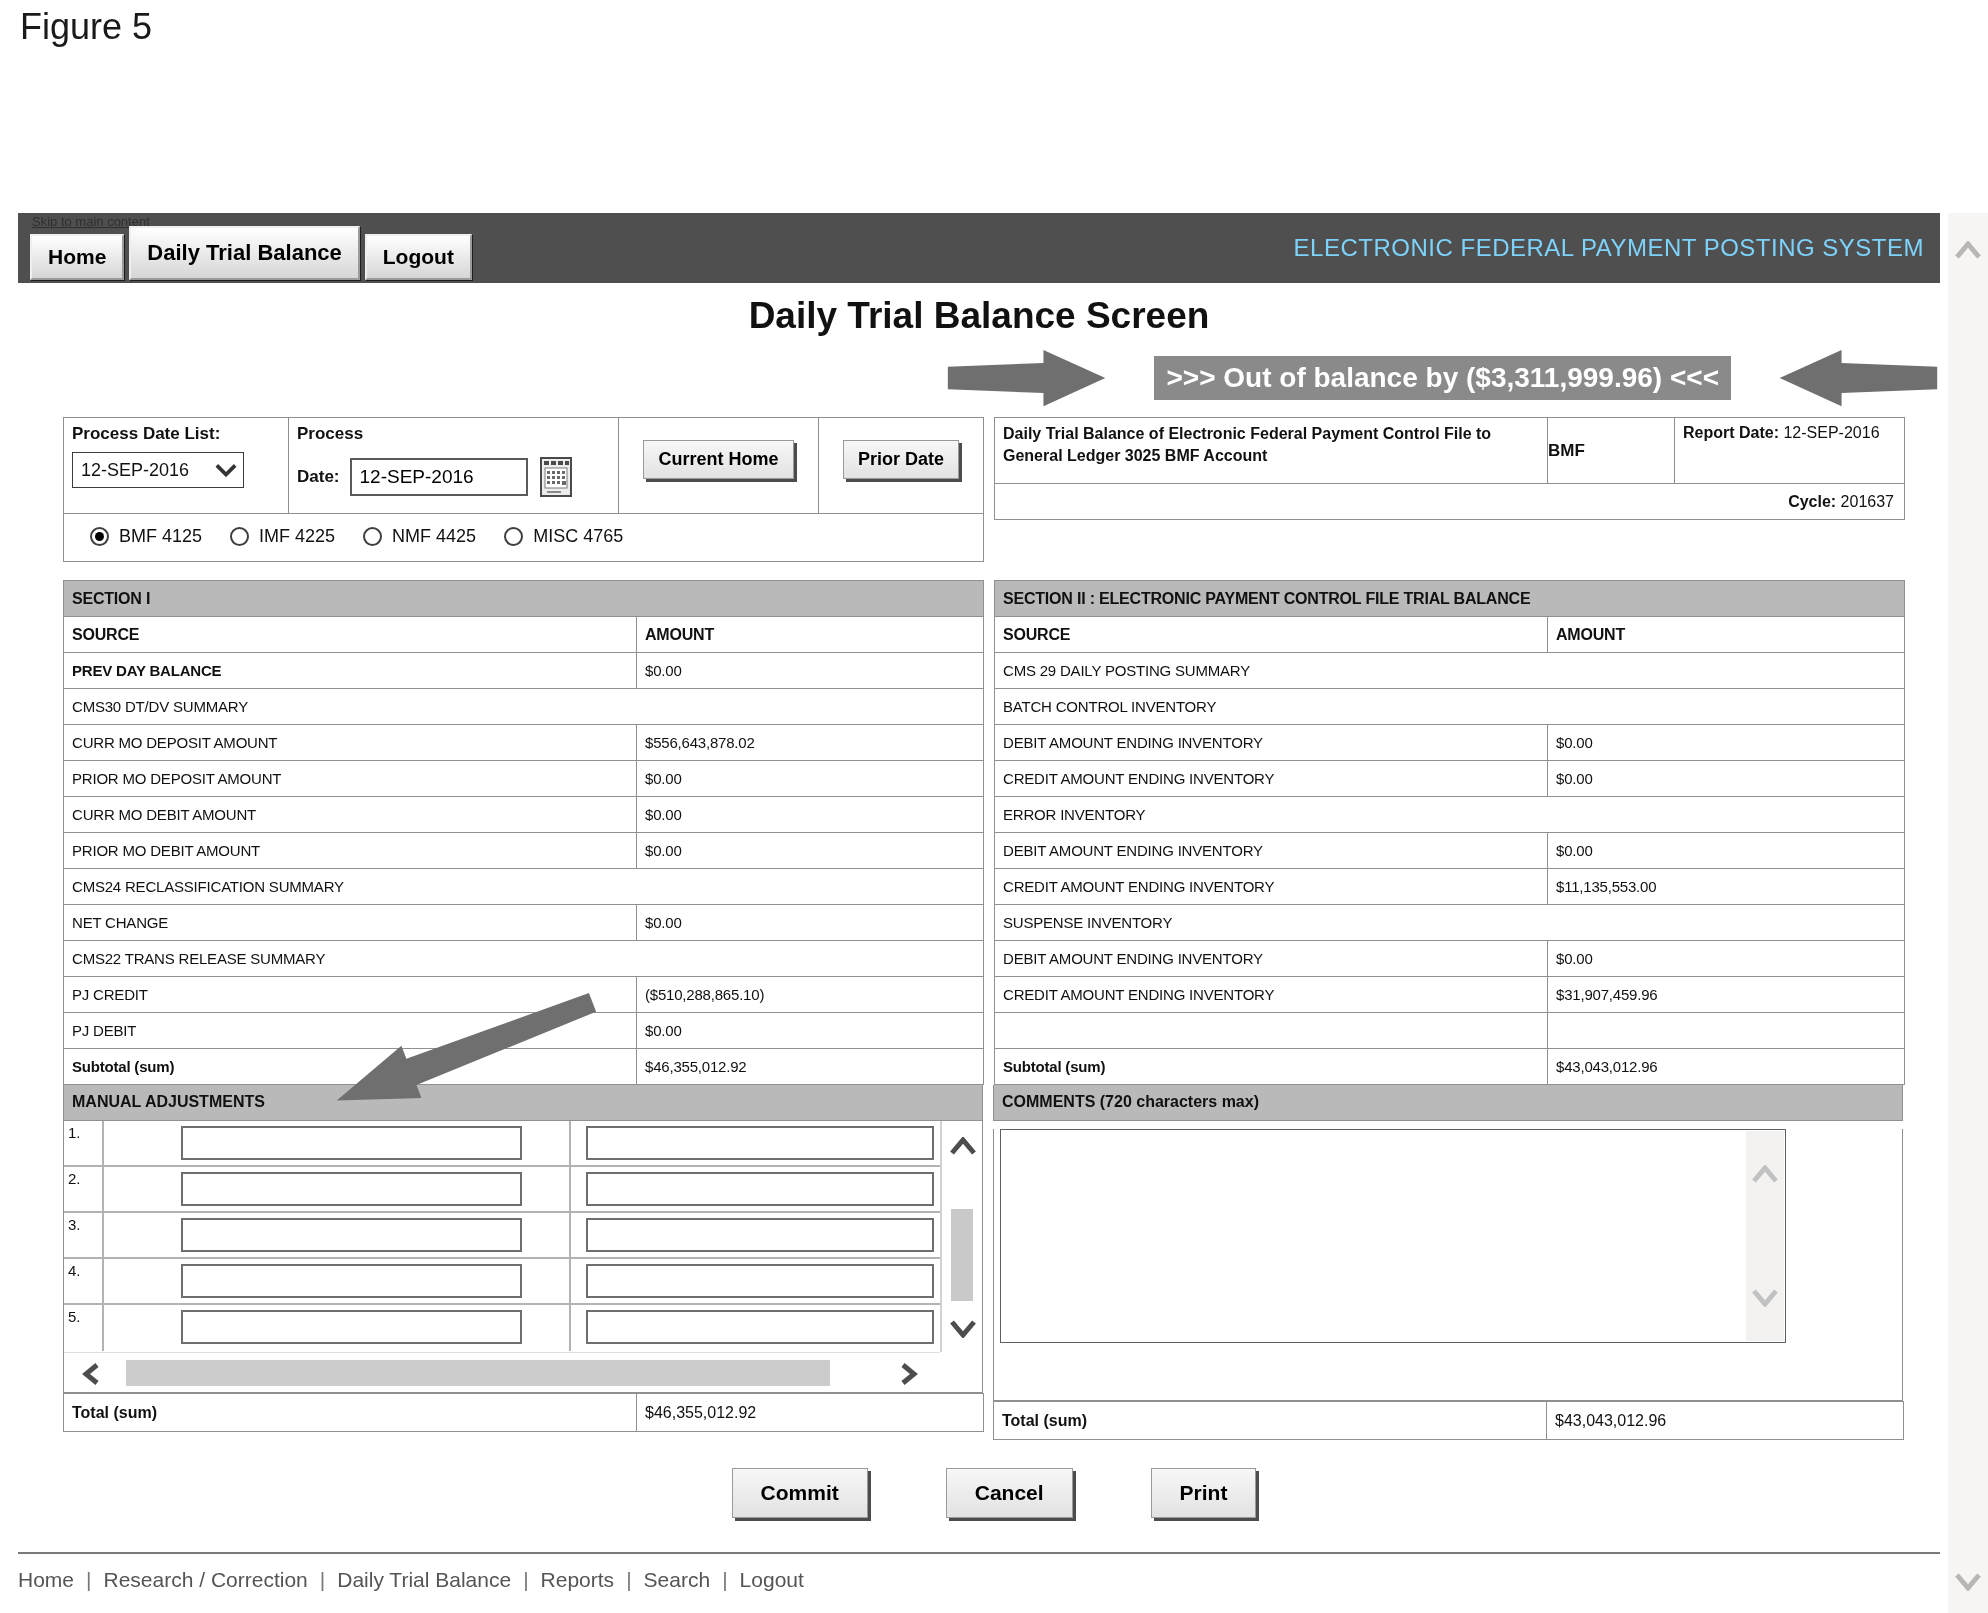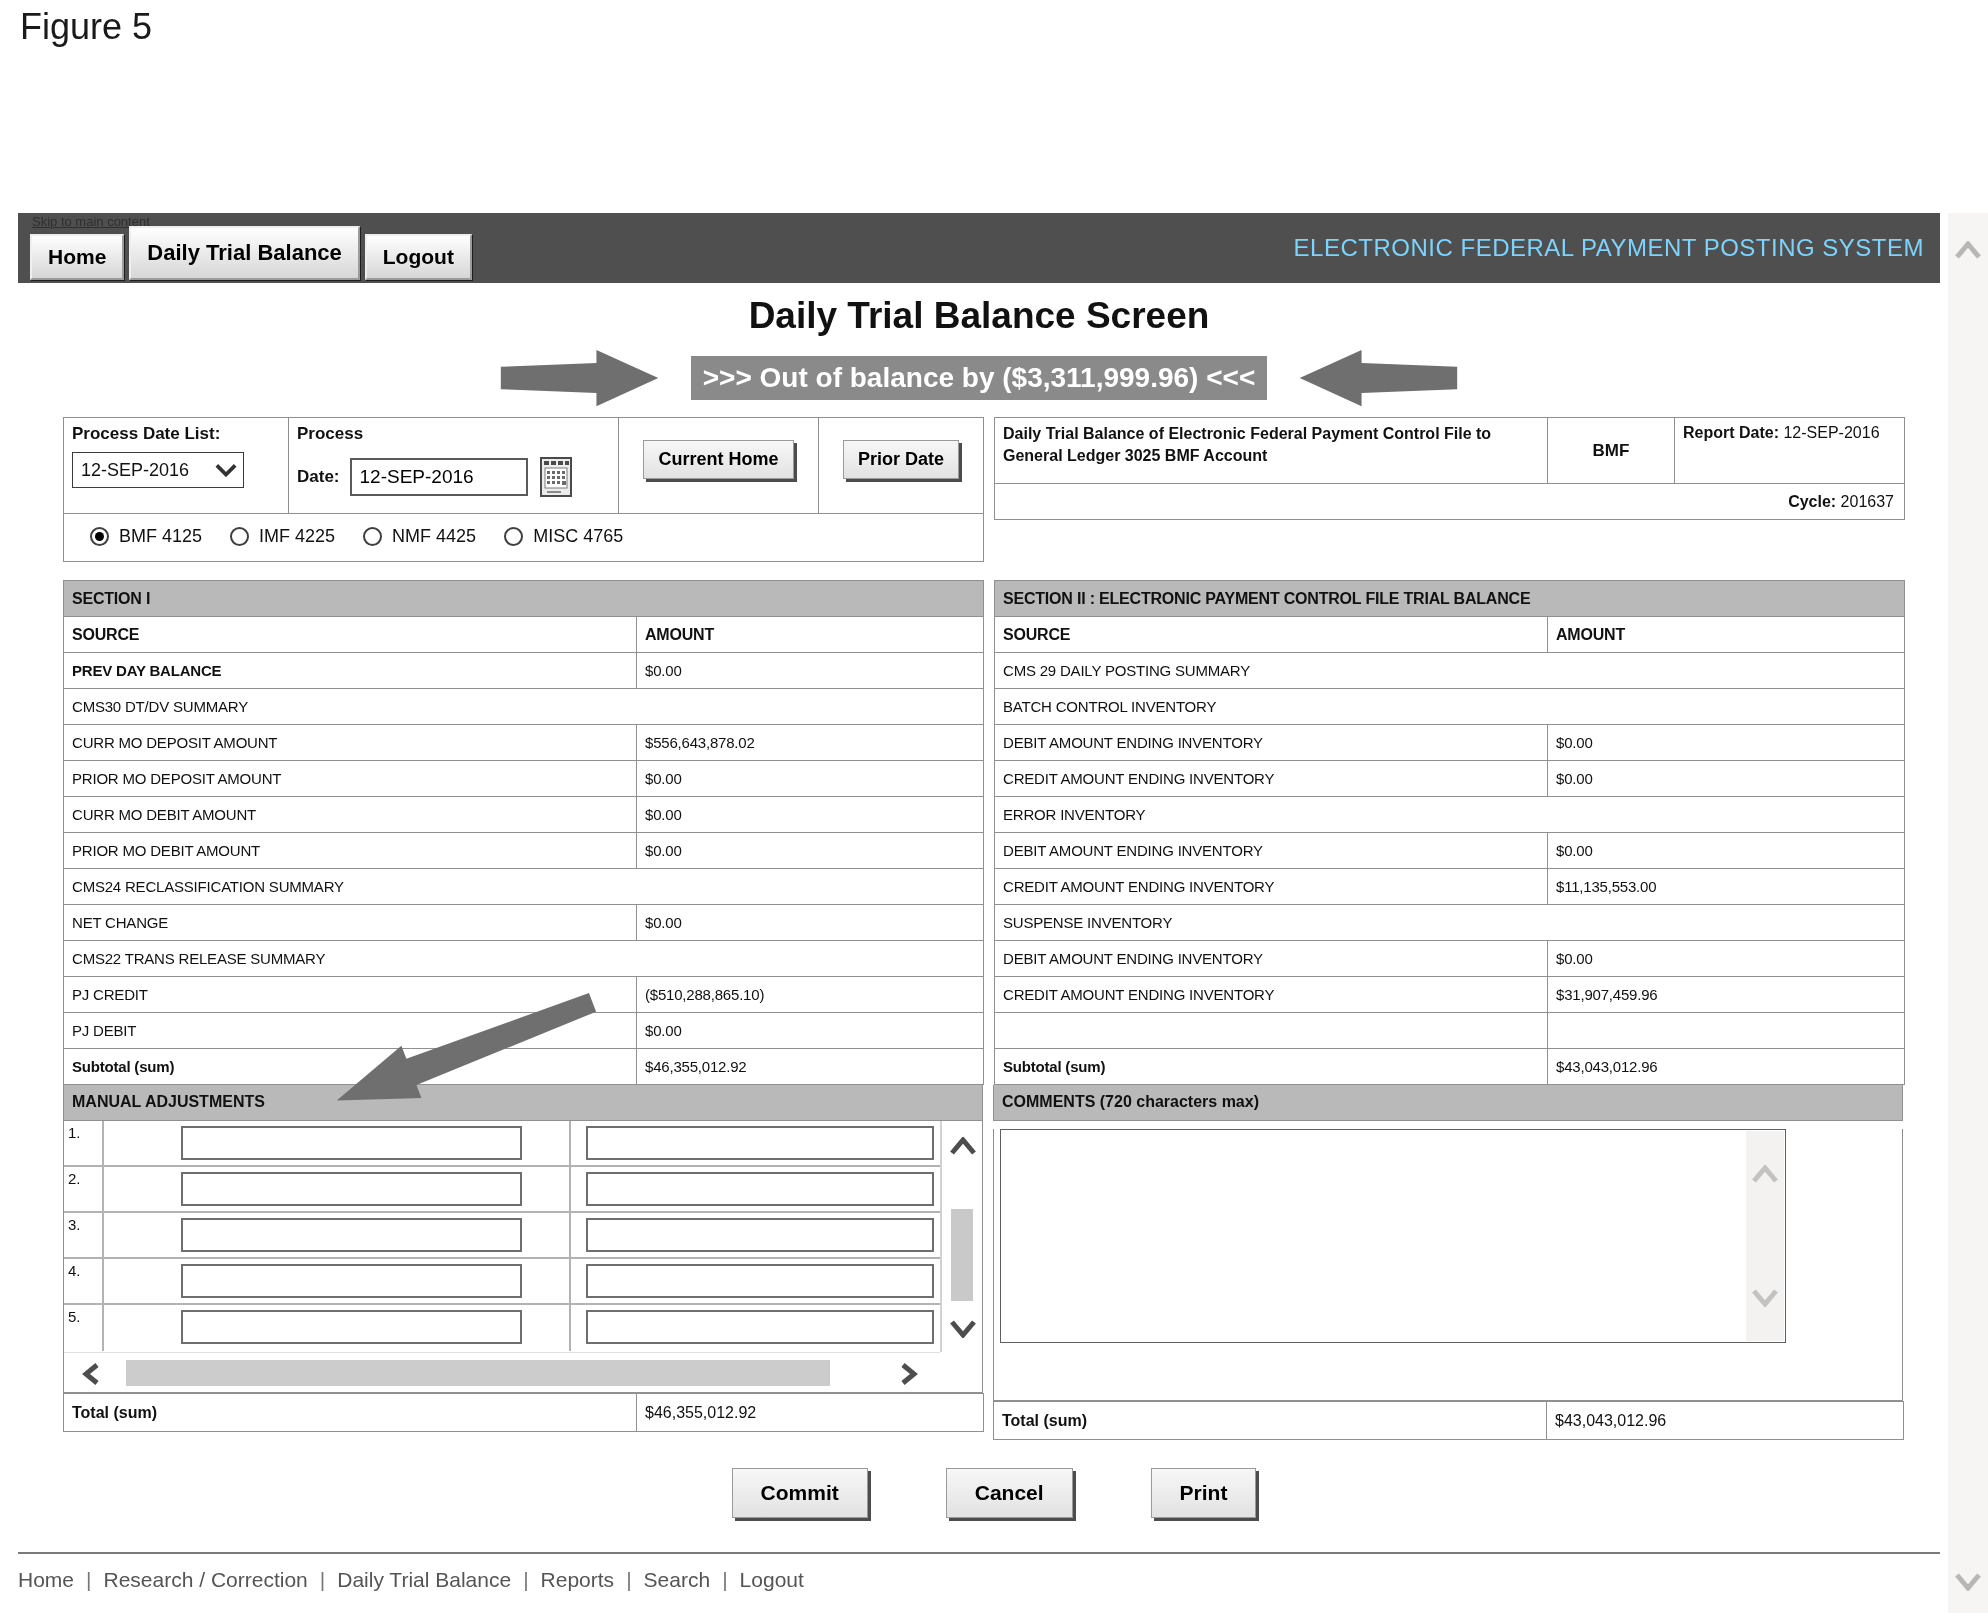--- a/index.html
+++ b/index.html
@@ -20,21 +20,21 @@
   .skip-link { position:absolute; top:1px; left:14px; font-size:13px; color:#2f2f2f; text-decoration:underline; cursor:pointer; }
   .nav-tabs { position:absolute; left:12px; bottom:3px; display:flex; align-items:flex-end; gap:5px; }
   .nav-btn { background:linear-gradient(#ffffff,#d6d6d6); border:2px outset #efefef;
     box-shadow:1px 1px 0 #1d1d1d; font-weight:bold; color:#000; padding:9px 16px; font-size:21px; cursor:pointer; }
   .nav-btn.big { font-size:22px; padding:12px 16px; }
   .system-title { position:absolute; right:16px; top:50%; transform:translateY(-50%);
     color:#7dd3fc; font-size:24px; letter-spacing:.5px; white-space:nowrap; }
 
   
   .page-title { text-align:center; font-size:37px; font-weight:bold; margin-top:12px; height:46px; }
-  .banner-row { display:flex; justify-content:center; align-items:center; gap:28px; height:58px; margin-top:8px; }
+  .banner-row { display:flex; justify-content:flex-end; align-items:center; gap:44px; height:58px; margin-top:8px; }
   .banner { background:#8a8a8a; color:#ffffff; font-weight:bold; font-size:28px; padding:6px 12px; white-space:nowrap; }
   .big-arrow { display:block; }
 
   
   .form-row { display:flex; gap:10px; margin:10px 37px 0 45px; align-items:flex-start; }
   .ftable { border-collapse:collapse; table-layout:fixed; background:#fff; }
   .ftable td { border:1px solid #8f8f8f; vertical-align:top; }
   .ftable.left { width:920px; }
   .ftable.right { width:910px; }
   .cell-pad { padding:6px 8px; }
@@ -51,21 +51,21 @@
     font-family:"Liberation Sans",sans-serif; }
   .small-btn { font-size:18px; padding:8px 14px; margin-top:22px; }
   .btn-cell { text-align:center; }
   .radio-row td { height:48px; }
   .radio-group { display:flex; align-items:center; gap:10px; padding:12px 0 0 26px; }
   .radio { width:19px; height:19px; border:2px solid #3f3f3f; border-radius:50%; display:inline-block;
     background:#fff; cursor:pointer; flex:0 0 auto; }
   .radio.checked::after { content:""; display:block; width:9px; height:9px; margin:3px; border-radius:50%; background:#000; }
   .radio-label { font-size:18px; margin-right:18px; }
   .desc { font-weight:bold; font-size:16px; line-height:1.35; padding:5px 8px; }
-  .bmf-cell { text-align:center; font-weight:bold; font-size:17px; vertical-align:middle !important; }
+  .bmf-cell { text-align:left; font-weight:bold; font-size:17px; vertical-align:middle !important; }
   .rep-row1 td { height:66px; }
   .cycle-row td { height:36px; }
   .cycle-cell { text-align:right; padding:6px 10px; font-size:16px; vertical-align:middle !important; }
   .bold-lab { font-weight:bold; }
 
   
   .sections-row { display:flex; gap:10px; margin:18px 37px 0 45px; align-items:flex-start; }
   .sec-table { border-collapse:collapse; table-layout:fixed; background:#fff; }
   .sec-table.left { width:920px; }
   .sec-table.right { width:910px; }

